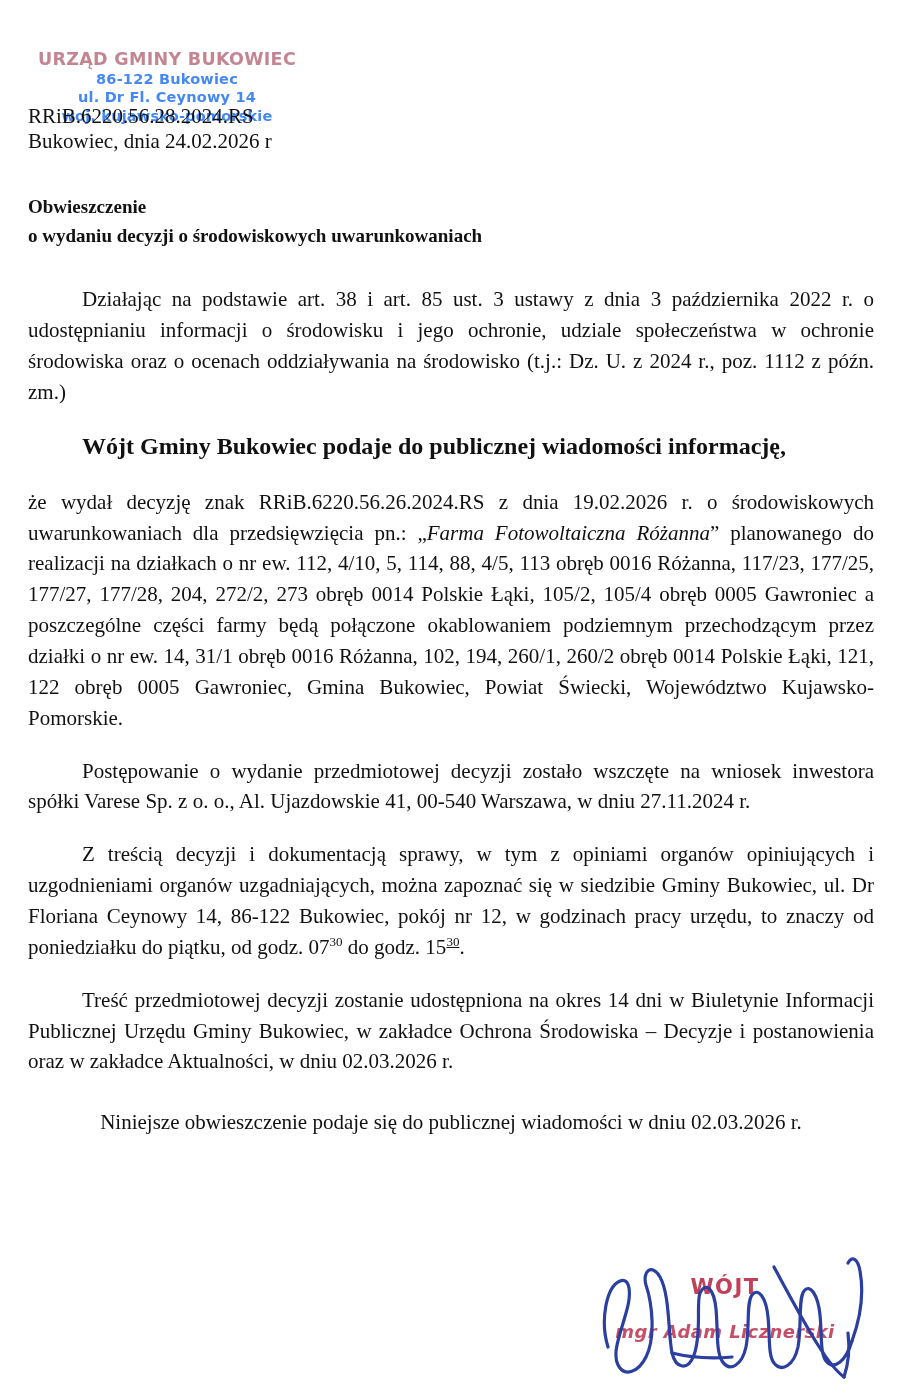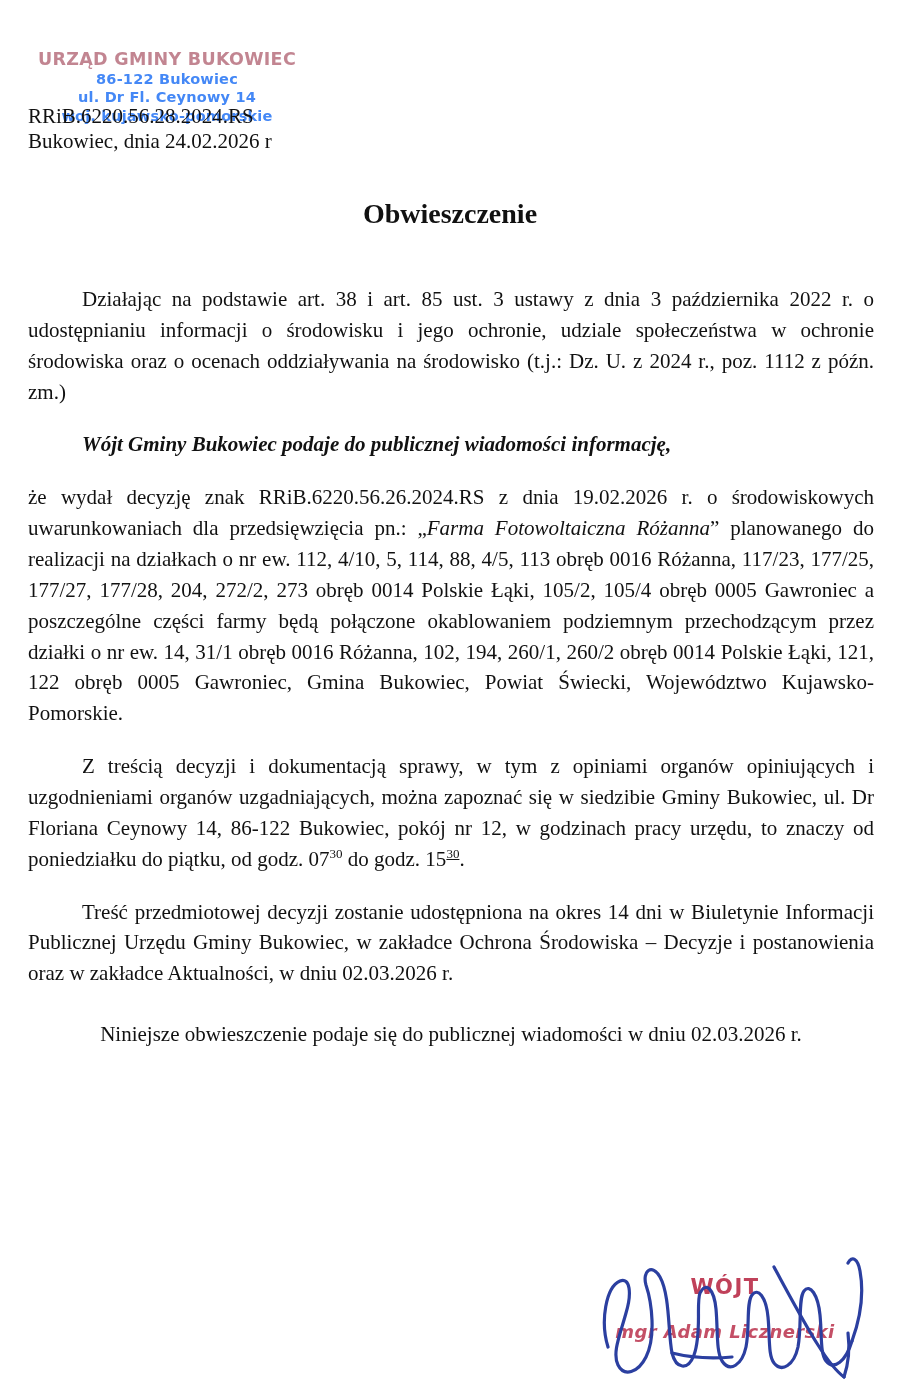--- a/index.html
+++ b/index.html
@@ -63,23 +63,22 @@
     white-space: nowrap;
     margin-right: 28px;
   }
 
   
   .title-block {
     position: absolute;
     left: 28px;
     right: 28px;
     top: 192px;
-    text-align: center;
-    font-weight: 700;
-    font-size: 28px;
+    font-weight: 700;
+    font-size: 19px;
     line-height: 1.55;
   }
 
   
   .body {
     position: absolute;
     left: 28px;
     width: 846px;
     top: 284px;
     font-size: 21px;
@@ -92,23 +91,22 @@
     text-indent: 54px;
     hyphens: none;
   }
   p.para.noindent { text-indent: 0; }
   p.para.last { text-align: center; }
 
   .center-bold {
     margin: 30px 0 26px 0;
     text-align: center;
     font-weight: 700;
-    font-size: 21px;
+    font-size: 24px;
     text-indent: 0;
-    font-style: italic;
   }
 
   .ital { font-style: italic; }
 
   sup.t { font-size: 0.62em; vertical-align: super; line-height: 0; }
   sup.t.ul { text-decoration: underline; }
 
   .gap-sm { height: 8px; }
 
   
@@ -163,30 +161,32 @@
     <div class="stamp-line">woj. kujawsko-pomorskie</div>
   </div>
 
   <div class="header-row">
     <div class="ref-no">RRiB.6220.56.28.2024.RS</div>
     <div class="place-date">Bukowiec, dnia 24.02.2026 r</div>
   </div>
 
   <div class="title-block">
     <div>Obwieszczenie</div>
+    <div>o wydaniu decyzji o środowiskowych uwarunkowaniach</div>
   </div>
 
   <div class="body">
 
     <p class="para">Działając na podstawie art. 38 i art. 85 ust. 3 ustawy z dnia 3 października 2022 r. o udostępnianiu informacji o środowisku i jego ochronie, udziale społeczeństwa w ochronie środowiska oraz o ocenach oddziaływania na środowisko (t.j.: Dz. U. z 2024 r., poz. 1112 z późn. zm.)</p>
 
     <p class="para center-bold">Wójt Gminy Bukowiec podaje do publicznej wiadomości informację,</p>
 
     <p class="para noindent"><span>że wydał decyzję znak RRiB.6220.56.26.2024.RS z dnia 19.02.2026 r. o środowiskowych uwarunkowaniach dla przedsięwzięcia pn.: </span><span>„</span><span class="ital">Farma Fotowoltaiczna Różanna</span><span>”</span><span> planowanego do realizacji na działkach o nr ew. 112, 4/10, 5, 114, 88, 4/5, 113 obręb 0016 Różanna, 117/23, 177/25, 177/27, 177/28, 204, 272/2, 273 obręb 0014 Polskie Łąki, 105/2, 105/4 obręb 0005 Gawroniec a poszczególne części farmy będą połączone okablowaniem podziemnym przechodzącym przez działki o nr ew. 14, 31/1 obręb 0016 Różanna, 102, 194, 260/1, 260/2 obręb 0014 Polskie Łąki, 121, 122 obręb 0005 Gawroniec, Gmina Bukowiec, Powiat Świecki, Województwo Kujawsko-Pomorskie.</span></p>
 
+    <p class="para">Postępowanie o wydanie przedmiotowej decyzji zostało wszczęte na wniosek inwestora spółki Varese Sp. z o. o., Al. Ujazdowskie 41, 00-540 Warszawa, w dniu 27.11.2024 r.</p>
 
     <p class="para"><span>Z treścią decyzji i dokumentacją sprawy, w tym z opiniami organów opiniujących i uzgodnieniami organów uzgadniających, można zapoznać się w siedzibie Gminy Bukowiec, ul. Dr Floriana Ceynowy 14, 86-122 Bukowiec, pokój nr 12, w godzinach pracy urzędu, to znaczy od poniedziałku do piątku, od godz. 07</span><sup class="t">30</sup><span> do godz. 15</span><sup class="t ul">30</sup><span>.</span></p>
 
     <p class="para">Treść przedmiotowej decyzji zostanie udostępniona na okres 14 dni w Biuletynie Informacji Publicznej Urzędu Gminy Bukowiec, w zakładce Ochrona Środowiska – Decyzje i postanowienia oraz w zakładce Aktualności, w dniu 02.03.2026 r.</p>
 
     <div class="gap-sm"></div>
 
     <p class="para noindent last">Niniejsze obwieszczenie podaje się do publicznej wiadomości w dniu 02.03.2026 r.</p>
 
   </div>

